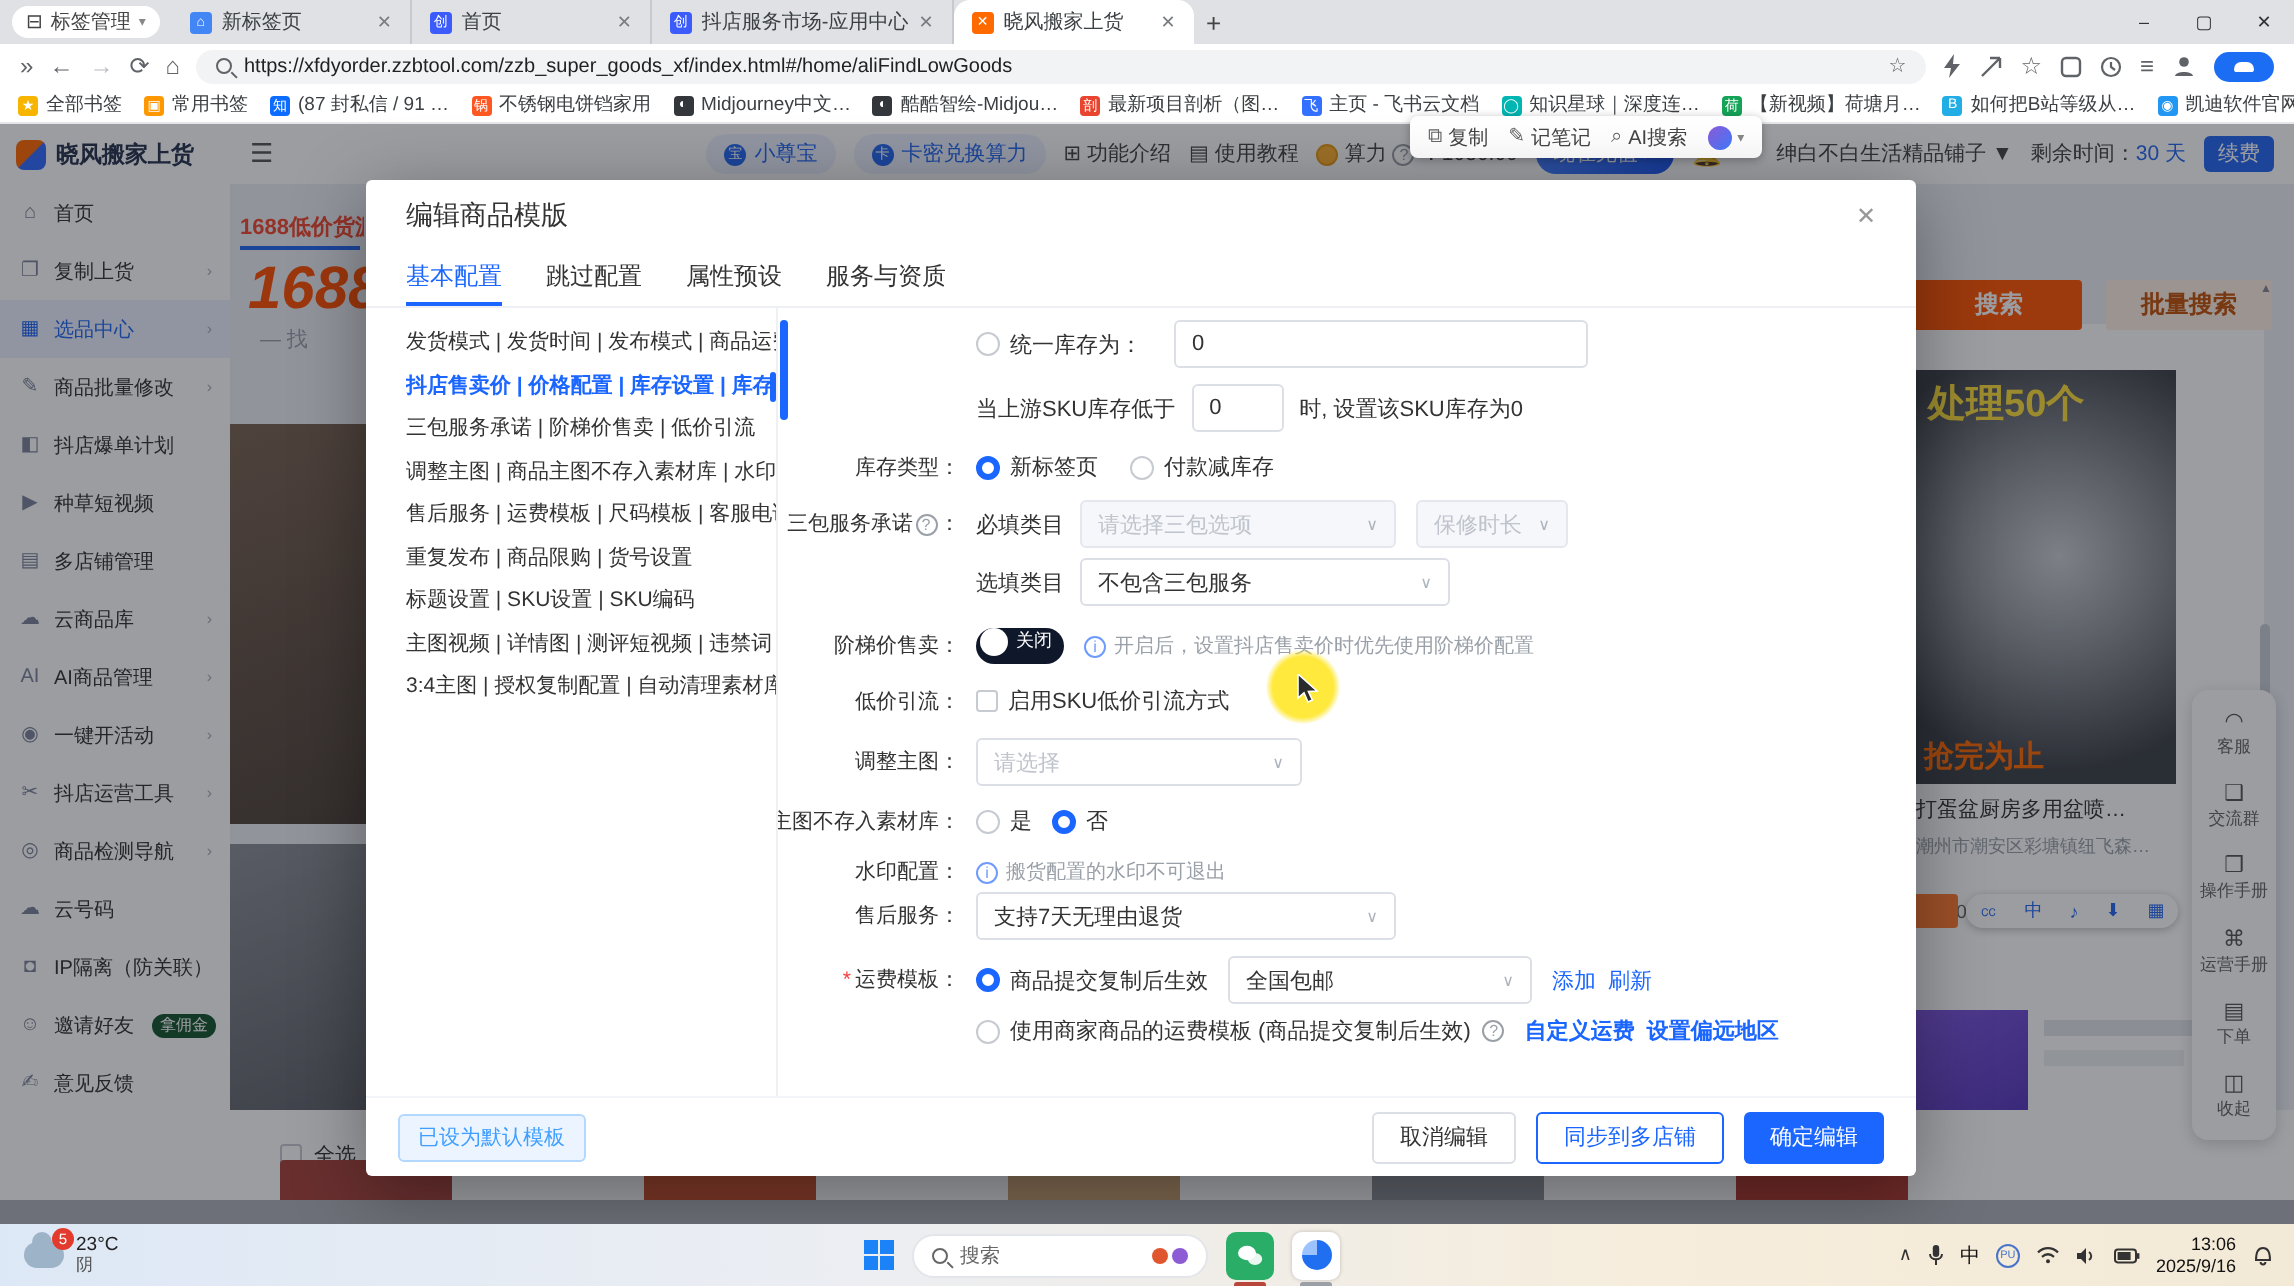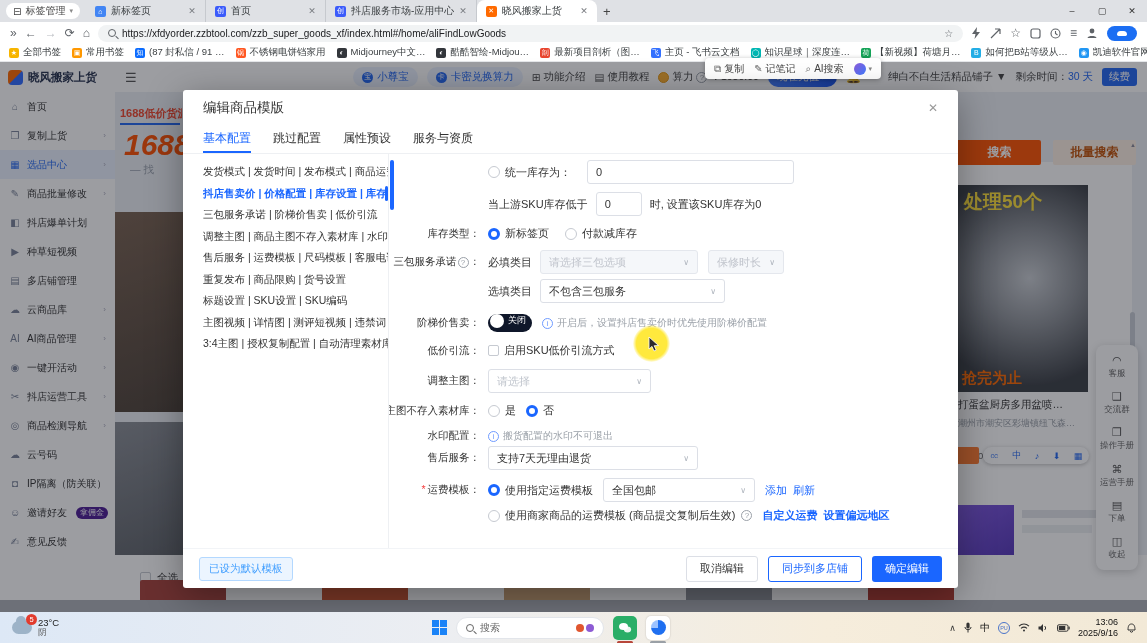--- a/index.html
+++ b/index.html
@@ -34,21 +34,21 @@
 .page{position:absolute;top:62px;left:0;right:0;height:550px;background:#edf0f5;overflow:hidden}
 .dim{position:absolute;inset:0;background:rgba(18,22,30,.42);z-index:5}
 .sidebar{position:absolute;left:0;top:0;bottom:12px;width:115px;background:#fff}
 .logo{display:flex;align-items:center;gap:5px;height:30px;padding:0 8px;font-size:11.5px;font-weight:bold;color:#25314d}
 .logo .mark{width:15px;height:15px;border-radius:4px;background:linear-gradient(135deg,#ff6a00 48%,#2f6bff 52%);flex:none}
 .side-item{height:29px;display:flex;align-items:center;gap:6px;padding:0 9px;font-size:10px;color:#333;white-space:nowrap}
 .side-item .ic{width:12px;font-size:10px;color:#7a8499;flex:none;text-align:center}
 .side-item .arr{margin-left:auto;color:#aab;font-size:8px}
 .side-item.active{color:#2468f2;background:#eaf2ff}
 .side-item.active .ic{color:#2468f2}
-.side-badge{display:none;background:#4c1d95;color:#fff;font-size:8px;border-radius:7px;padding:0 4px;height:12px;align-items:center;margin-left:3px}
+.side-badge{display:none;background:#14532d;color:#fff;font-size:8px;border-radius:7px;padding:0 4px;height:12px;align-items:center;margin-left:3px}
 .app-header{position:absolute;left:115px;top:0;right:0;height:30px;background:#fff;display:flex;align-items:center;gap:9px;padding:0 10px;font-size:10.5px;color:#444}
 .burger{font-size:13px;color:#555}
 .hd-spacer{flex:1}
 .pill-blue{display:flex;align-items:center;gap:4px;background:#eaf2ff;color:#2468f2;border-radius:12px;height:20px;padding:0 9px}
 .pill-dot{width:11px;height:11px;border-radius:50%;background:#2468f2;color:#fff;font-size:7px;display:flex;align-items:center;justify-content:center}
 .hd-item{display:flex;align-items:center;gap:3px}
 .coin{width:11px;height:11px;border-radius:50%;background:#ffb02e;border:1px solid #e89a12}
 .recharge{background:linear-gradient(90deg,#3f7bff,#1a56f0);color:#fff;border-radius:11px;height:20px;display:flex;align-items:center;padding:0 9px}
 .bell{position:relative;font-size:12px;color:#555}
 .bell .dot{position:absolute;right:-2px;top:-2px;width:5px;height:5px;border-radius:50%;background:#f43}
@@ -675,21 +675,21 @@
           <span class="sel" style="width:210px">
               <span>支持7天无理由退货</span>
               <span class="caret">∨</span>
             </span>
         </div>
 
         <div class="frow" style="margin-bottom:6px">
           <span class="flabel"><span class="star">*</span><span>运费模板：</span></span>
           <span class="opt" style="margin-right:10px">
               <span class="radio on"></span>
-              <span>使用指定运费模板</span>
+              <span>商品提交复制后生效</span>
             </span>
           <span class="sel" style="width:152px">
               <span>全国包邮</span>
               <span class="caret">∨</span>
             </span>
           <span class="link">添加</span>
           <span class="link" style="margin-left:6px">刷新</span>
         </div>
 
         <div class="frow">

